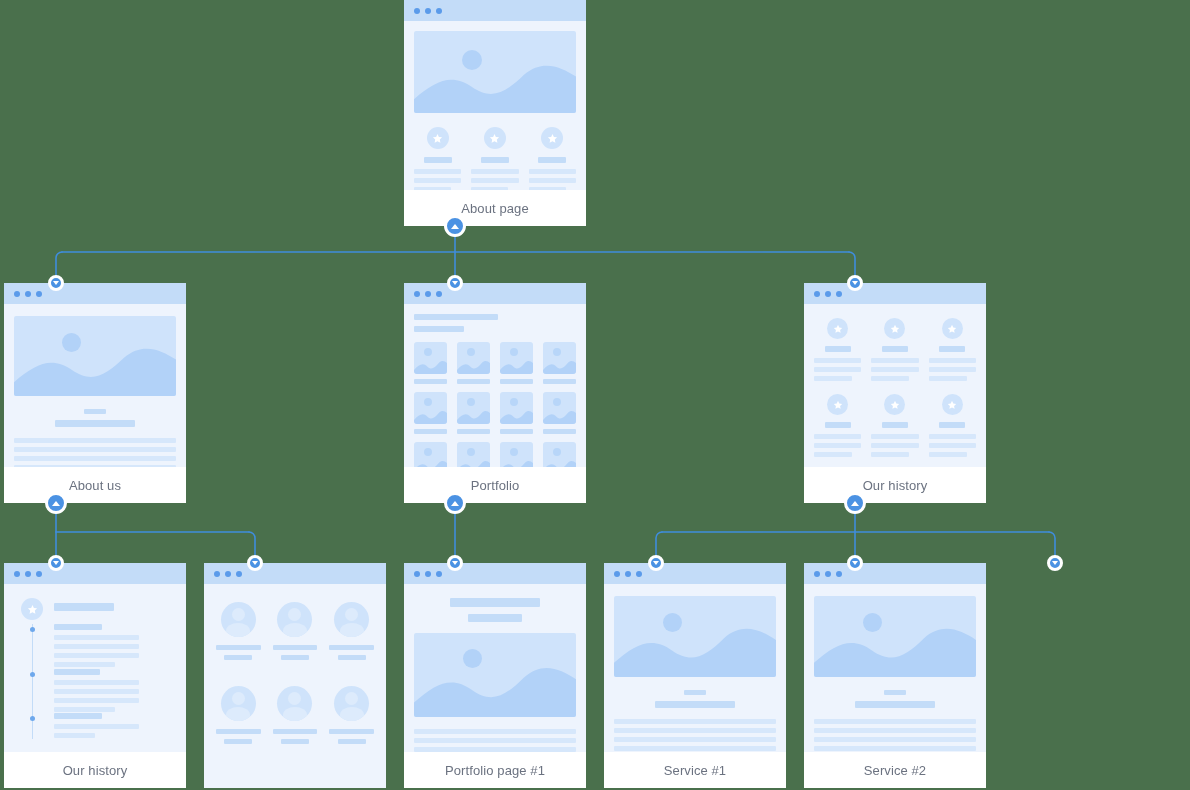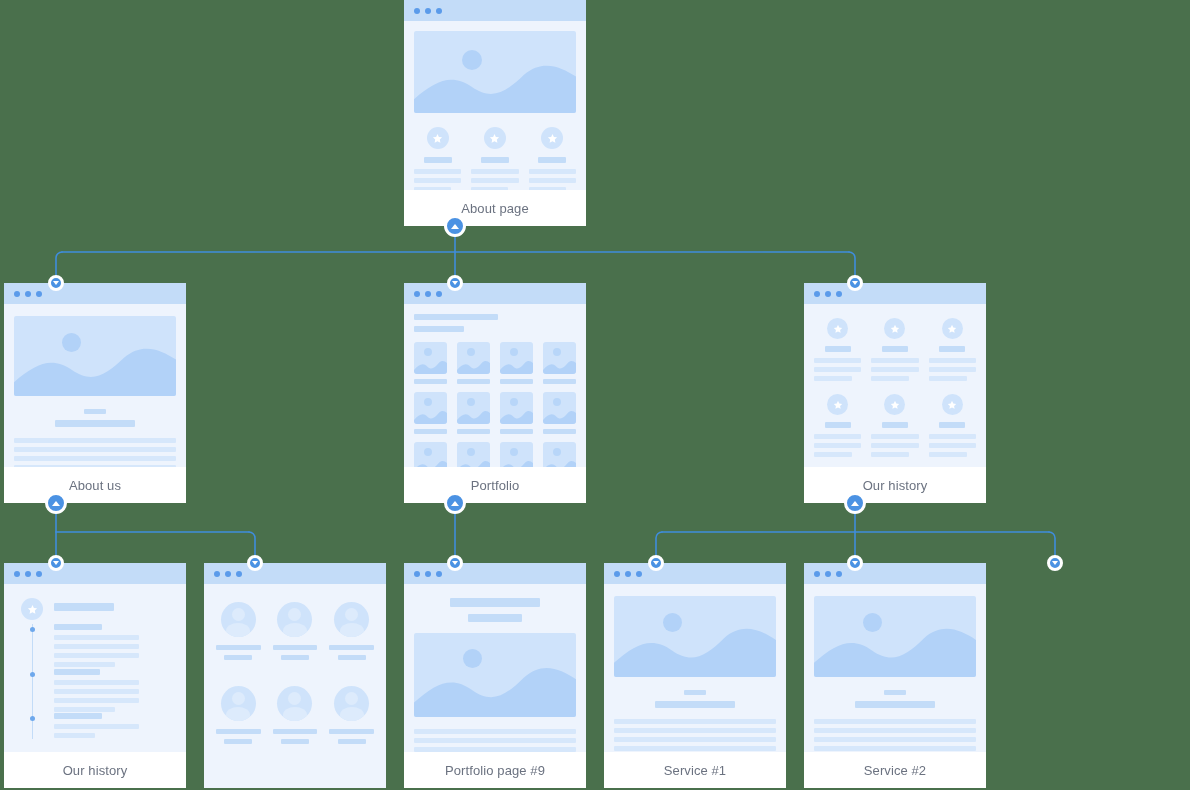--- a/index.html
+++ b/index.html
@@ -542,21 +542,21 @@
           <path d="M0,44 C22,22 38,14 58,30 C78,46 92,36 110,16 C128,-2 146,6 162,18 L162,60 L0,60 Z" fill="#b2d2f8"></path>
         </svg>
       </div>
       <div style="margin-top:12px;">
         <div class="bar pale th" style="margin-top:4px;"></div>
         <div class="bar pale th" style="margin-top:4px;"></div>
         <div class="bar pale th" style="margin-top:4px;"></div>
 
       </div>
     </div>
-    <div class="card-label">Portfolio page #9</div>
+    <div class="card-label">Portfolio page #1</div>
   </div>
 
   <div class="card" style="left:604px; top:563px; height:225px;">
     <div class="card-chrome">
       <span class="dot"></span>
       <span class="dot"></span>
       <span class="dot"></span>
     </div>
     <div class="card-body" style="padding:12px 10px;">
       <div class="hero" style="height:81px;">

